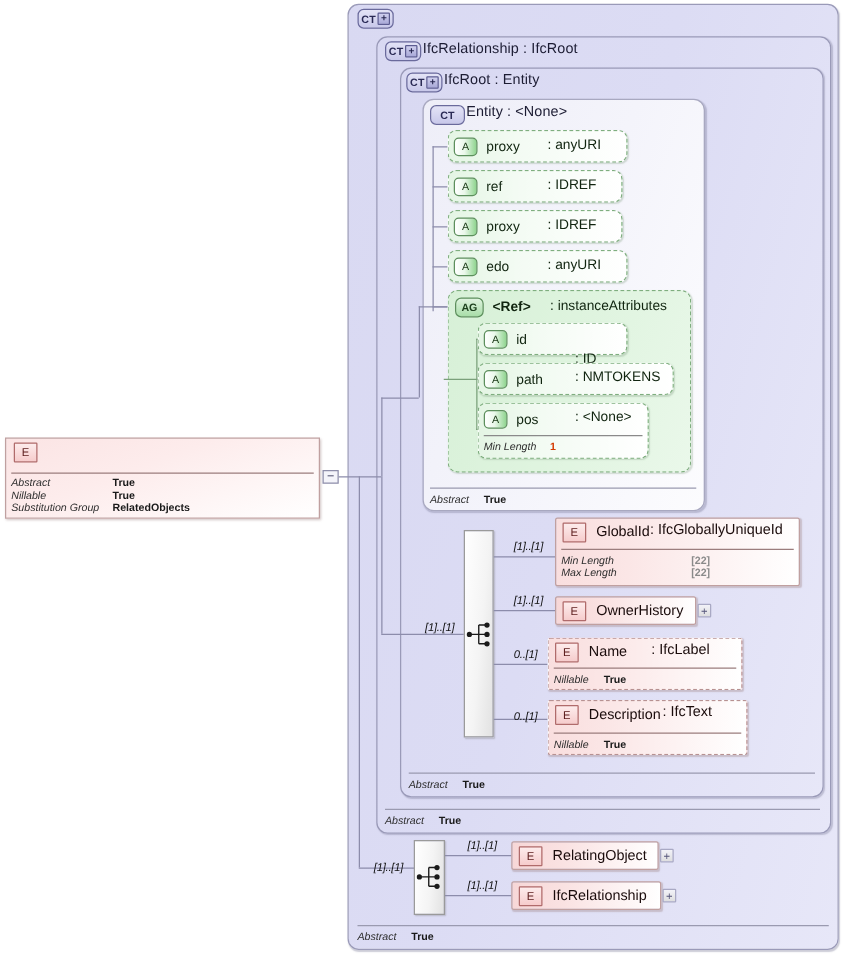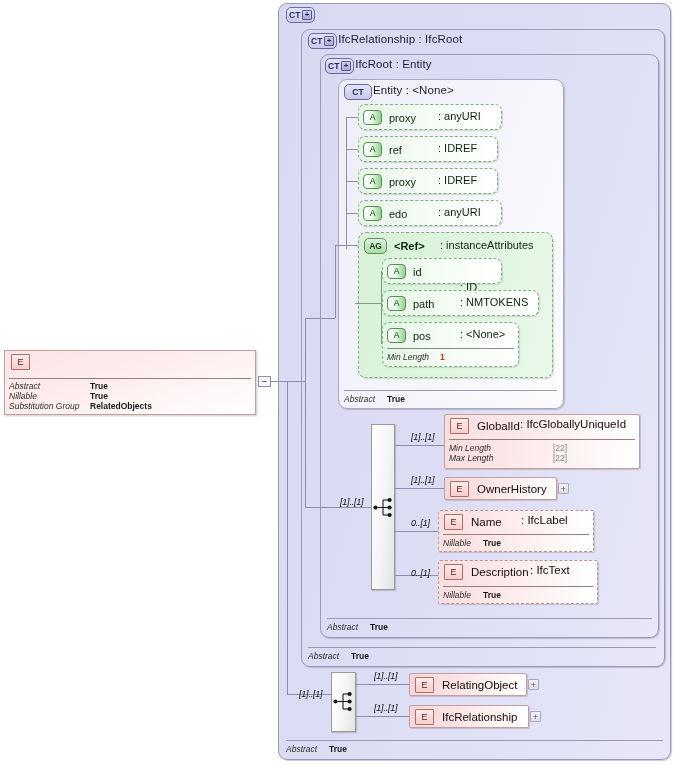--- a/index.html
+++ b/index.html
@@ -86,21 +86,21 @@
     box-shadow:1px 1px 1px rgba(120,150,120,.30);
   }
   .ag-head{position:absolute;left:6px;top:3px;display:flex;align-items:center;gap:7px;white-space:nowrap;}
   .ag-title{font-size:11px;color:#10240f;font-weight:bold;}
   .ag-type{font-size:11px;color:#10240f;position:absolute;}
 
   
   .facet-sep{position:absolute;height:1px;background:#8a8a8a;}
   .facet-label{position:absolute;font-size:8.5px;font-style:italic;color:#2d2d2d;white-space:nowrap;}
   .facet-val{position:absolute;font-size:8.5px;font-weight:bold;color:#d43a00;white-space:nowrap;}
-  .facet-val.gray{color:#8a8a8a;font-weight:normal;padding-left:48px;}
+  .facet-val.gray{color:#8a8a8a;font-weight:bold;padding-left:48px;}
 
   
   .el-box{
     position:absolute;box-sizing:border-box;
     border:1px solid #c0a0a0;border-radius:2px;
     background:linear-gradient(92deg,#f9dede 0%,#fbe6e6 30%,#ffffff 100%);
     box-shadow:1px 1px 1px rgba(150,120,120,.35);
   }
   .el-box.dashed{border:1px dashed #b79292;}
   .el-box.plain{

